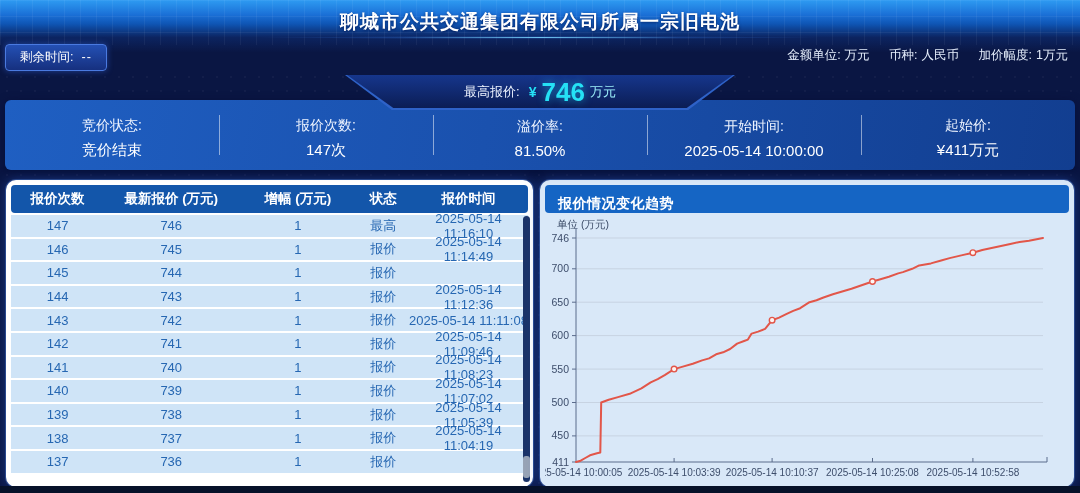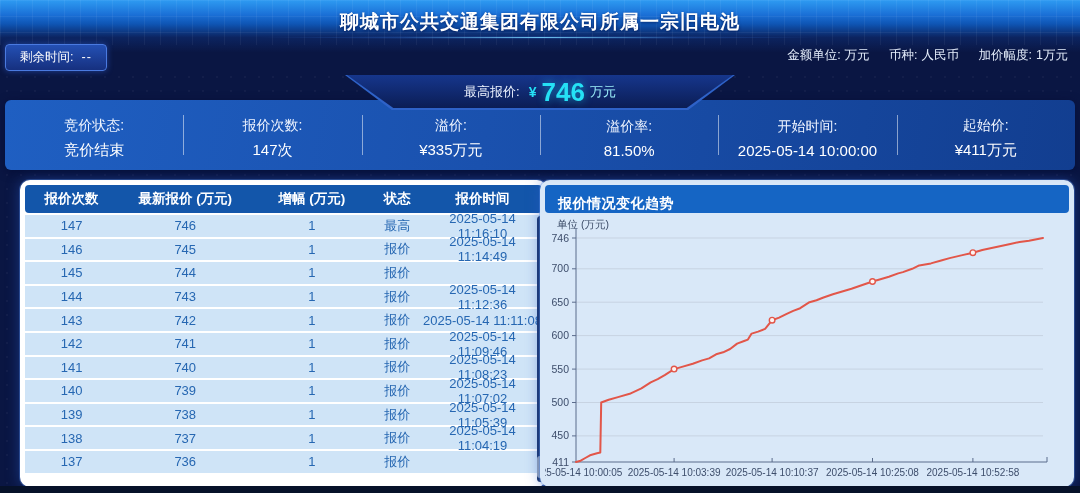--- a/index.html
+++ b/index.html
@@ -56,21 +56,21 @@
   .status-cell { flex:1; position:relative; display:flex; flex-direction:column;
           align-items:center; justify-content:center; gap:6px; padding-top:6px; }
   .status-cell:not(:first-child)::before { content:""; position:absolute; left:0; top:15px; bottom:15px;
           width:1px; background:rgba(255,255,255,.5); }
   .status-label { color:#eef4ff; font-size:14px; }
   .status-value { color:#ffffff; font-size:15px; }
 
   
   .panel { position:absolute; top:180px; height:307px; border-radius:10px;
           box-shadow:0 0 0 1px rgba(90,140,230,.35), 0 0 14px rgba(40,90,200,.5); }
-  .table-panel { left:20px; width:527px; background:#ffffff; padding:5px; }
+  .table-panel { left:6px; width:527px; background:#ffffff; padding:5px; }
   .chart-panel { left:540px; width:534px; background:#d9e8f8; padding:5px; }
 
   .table-header { height:28px; border-radius:4px; background:#1356aa; display:flex; align-items:center; }
   .th { color:#ffffff; font-size:13.5px; font-weight:600; text-align:center; }
   .col-0{width:18%;} .col-1{width:26%;} .col-2{width:23%;} .col-3{width:10%;} .col-4{width:23%;}
 
   .table-body { position:relative; height:269px; overflow:hidden; }
   .t-row { display:flex; align-items:center; height:23.6px; background:#cfe4f7;
           border-bottom:2px solid #ffffff; margin-top:0; }
   .t-row:first-child { margin-top:2px; }
@@ -119,24 +119,20 @@
   </div>
 
   <div class="status-bar">
     <div class="status-cell">
       <div class="status-label">竞价状态:</div>
       <div class="status-value">竞价结束</div>
     </div>
     <div class="status-cell">
       <div class="status-label">报价次数:</div>
       <div class="status-value">147次</div>
-    </div>
-    <div class="status-cell">
-      <div class="status-label">溢价:</div>
-      <div class="status-value">¥335万元</div>
     </div>
     <div class="status-cell">
       <div class="status-label">溢价率:</div>
       <div class="status-value">81.50%</div>
     </div>
     <div class="status-cell">
       <div class="status-label">开始时间:</div>
       <div class="status-value">2025-05-14 10:00:00</div>
     </div>
     <div class="status-cell">

